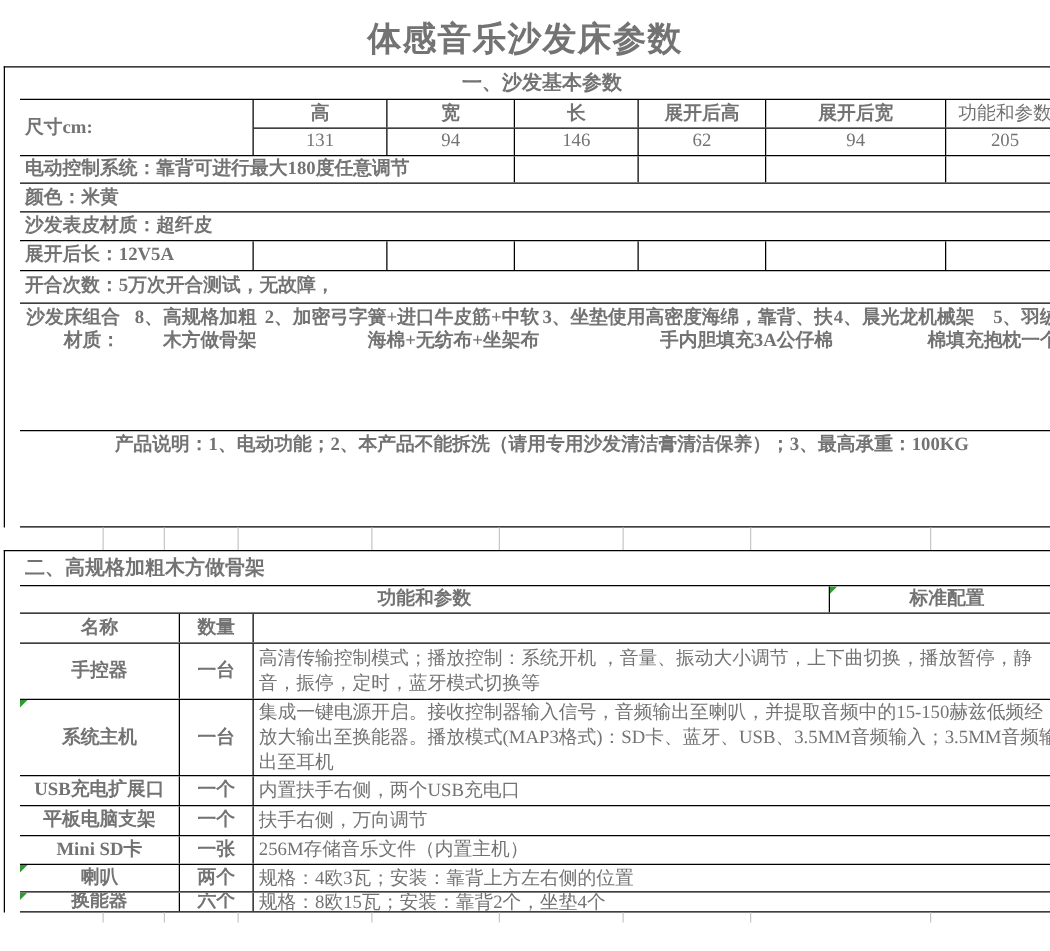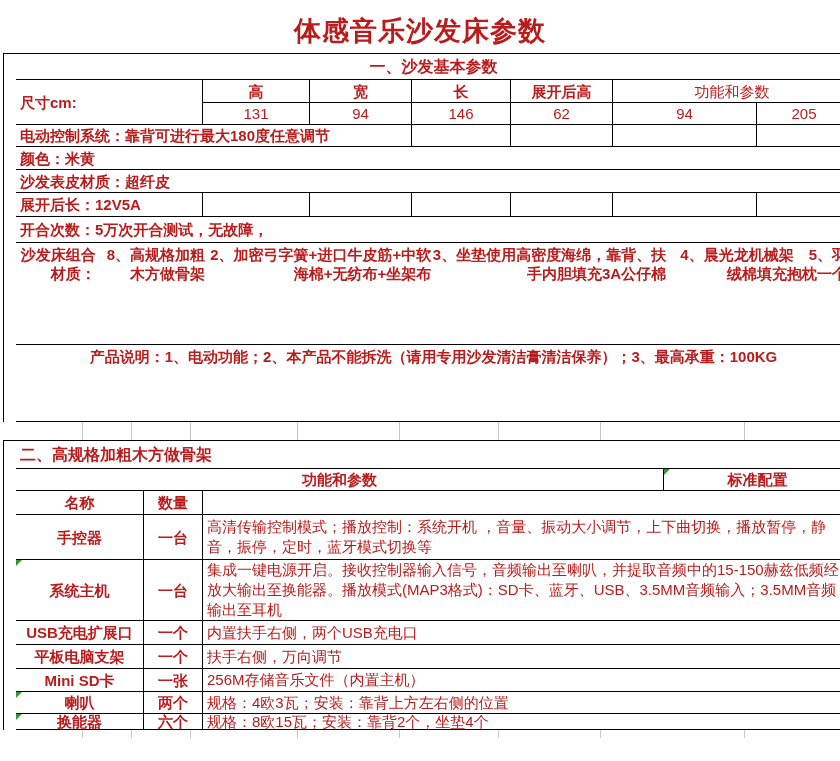--- a/index.html
+++ b/index.html
@@ -1,17 +1,17 @@
 <!DOCTYPE html>
 <html><head>
 <meta charset="utf-8">
 <style>
   html,body{margin:0;padding:0;background:#fff;}
   .page{position:relative;width:840px;height:761px;background:#fff;overflow:hidden;
-        font-family:Liberation Sans, sans-serif;color:#b91c1c;}
+        font-family:Liberation Serif, serif;color:#737373;}
   .title{height:45px;margin-top:8px;display:flex;align-items:center;justify-content:center;
          font-size:27px;font-weight:bold;letter-spacing:1px;}
   .tbl{margin-left:3px;width:835px;border:1px solid #000;border-bottom:none;box-sizing:content-box;padding-left:12px;}
   .r{display:flex;border-bottom:1px solid #000;box-sizing:border-box;overflow:hidden;}
   .c{border-right:1px solid #000;box-sizing:border-box;display:flex;align-items:center;
      overflow:hidden;position:relative;font-size:15px;line-height:17px;}
   .c:last-child{border-right:none;}
   .full{flex:1;}
   .ctr{justify-content:center;text-align:center;}
   .lft{padding-left:4px;text-align:right;}
@@ -46,20 +46,21 @@
     </div>
 
     <div class="r h45">
       <div class="c w187 lft b">尺寸cm:</div>
       <div class="vsplit">
         <div class="sub">
           <div class="c w107 ctr b">高</div>
           <div class="c w102 ctr b">宽</div>
           <div class="c w99 ctr b">长</div>
           <div class="c w102 ctr b">展开后高</div>
+          <div class="c w144 ctr b">展开后宽</div>
           <div class="c w94 ctr" style="flex:1">功能和参数</div>
         </div>
         <div class="sub last">
           <div class="c w107 ctr">131</div>
           <div class="c w102 ctr">94</div>
           <div class="c w99 ctr">146</div>
           <div class="c w102 ctr">62</div>
           <div class="c w144 ctr">94</div>
           <div class="c w94 ctr" style="flex:1">205</div>
         </div>

